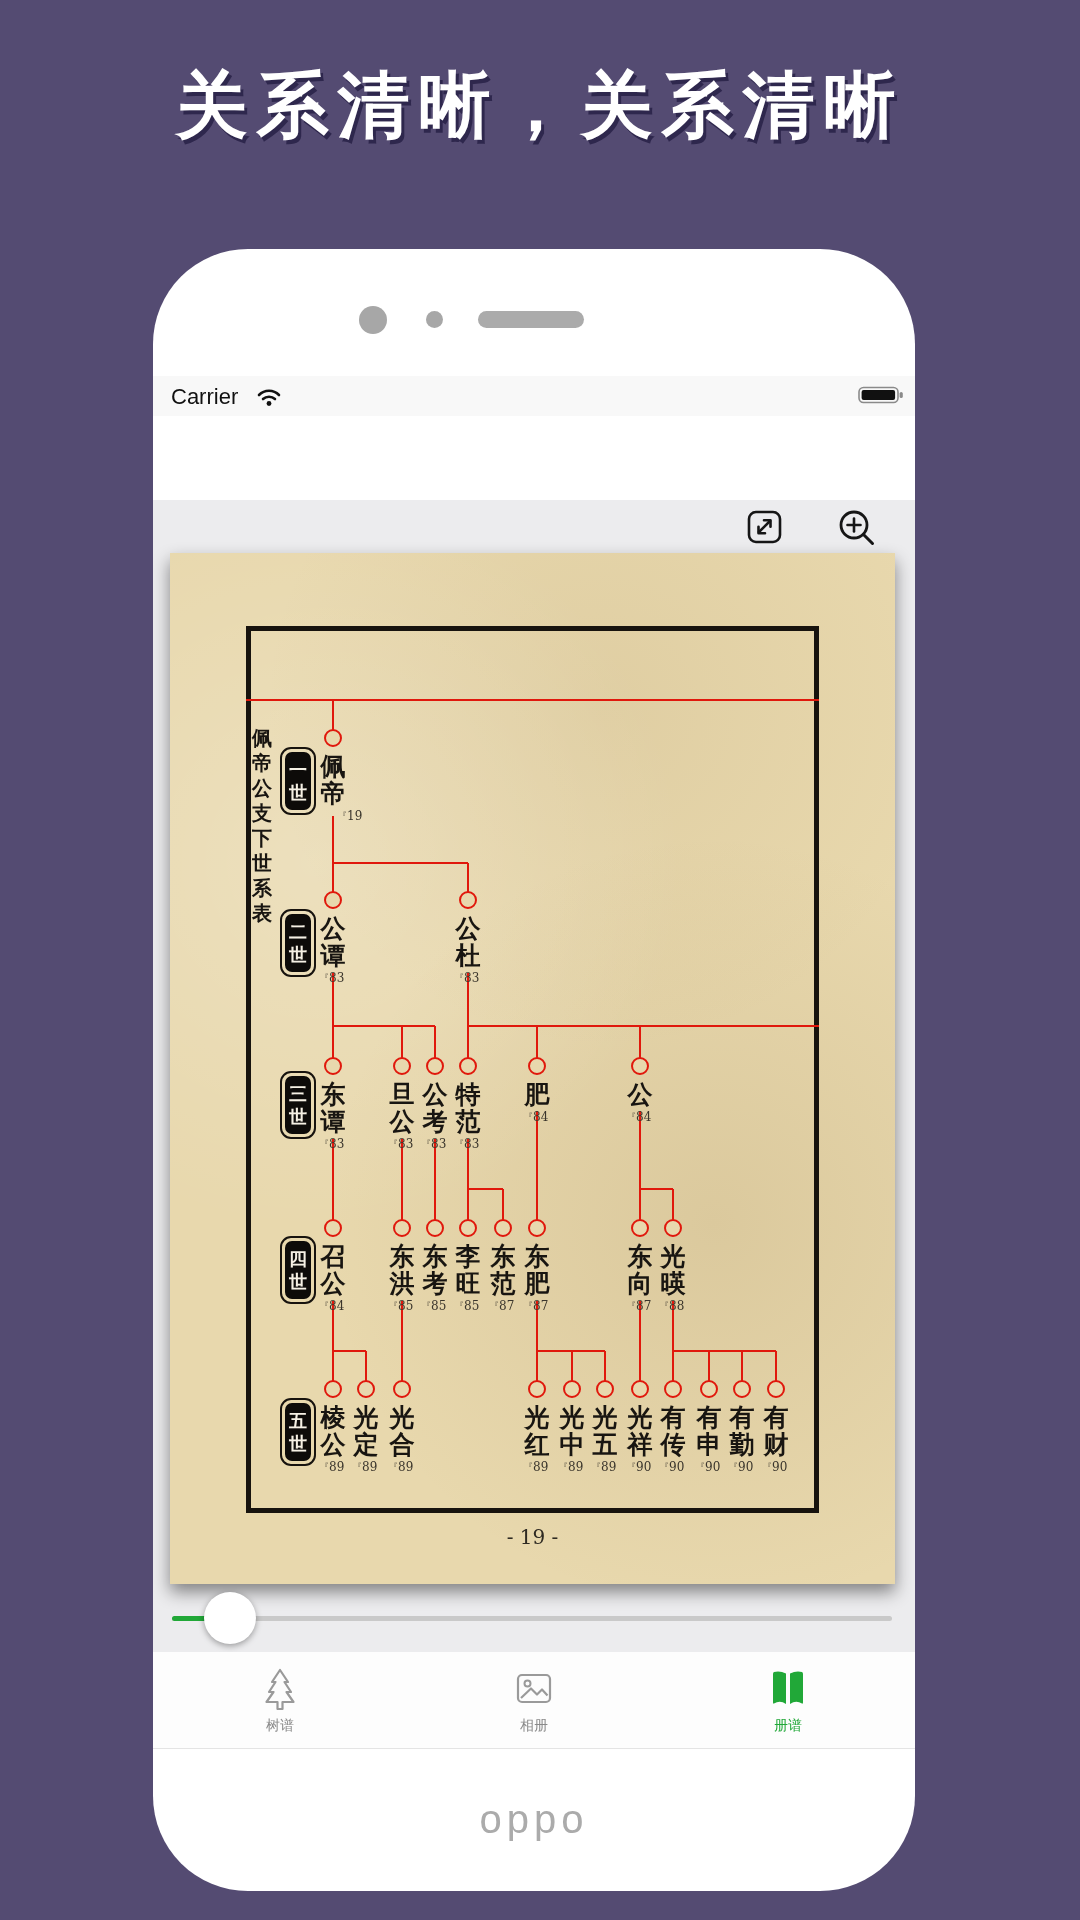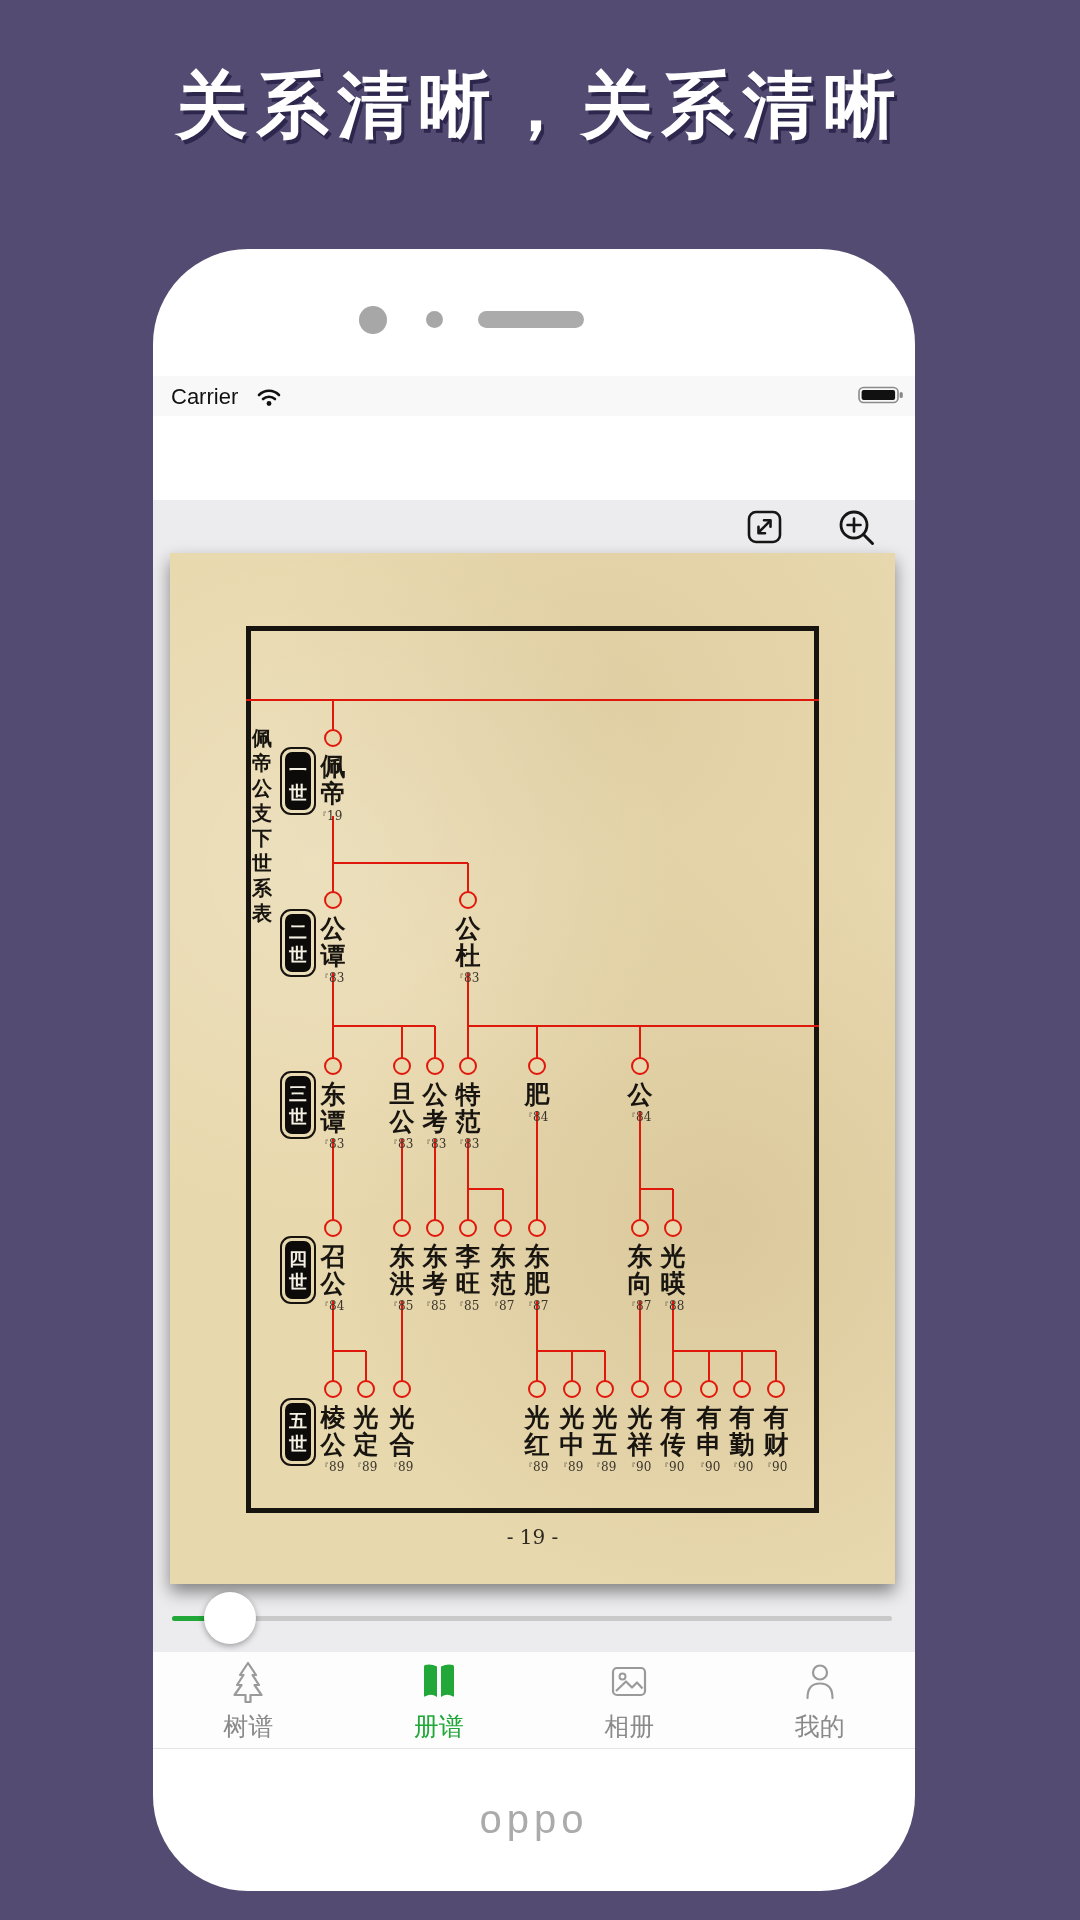--- a/index.html
+++ b/index.html
@@ -47,21 +47,21 @@
     font-size:20px;line-height:25px;text-align:center;}
   #pagenum{font-family:"DejaVu Serif","Liberation Serif",serif;color:#2e2a22;font-size:20px;}
   
   #track{left:19px;top:1367px;width:720px;height:5px;background:#c9c9c9;border-radius:3px;}
   #fill{left:19px;top:1367px;width:58px;height:5px;background:#21a838;border-radius:3px;}
   #thumb{left:51px;top:1343px;width:52px;height:52px;border-radius:50%;background:#fff;
     box-shadow:0 2px 6px rgba(0,0,0,.35);}
   
   #tabbar{left:0;top:1403px;width:762px;height:96px;background:#fdfdfd;border-bottom:1px solid #e4e4e4;display:flex;}
   .tab{flex:1;display:flex;flex-direction:column;align-items:center;justify-content:center;gap:4px;}
-  .tab .lbl{font-size:25px;color:#8a8a8a;}
+  .tab .lbl{font-size:14px;color:#8a8a8a;}
   .tab.on .lbl{color:#21a838;}
   #brand{left:0;top:1548px;width:762px;text-align:center;color:#ababab;font-size:40px;
     letter-spacing:5px;font-weight:500;}
   svg{display:block;}
 </style>
 </head>
 <body>
 
 <div id="hero" class="abs">关系清晰，关系清晰</div>
 
@@ -143,21 +143,21 @@
           <div class="rline abs" style="left: 366px; top: 748px; width: 2px; height: 88px;"></div>
           <div class="rline abs" style="left: 401px; top: 798px; width: 2px; height: 38px;"></div>
           <div class="rline abs" style="left: 434px; top: 798px; width: 2px; height: 38px;"></div>
           <div class="rline abs" style="left: 469px; top: 748px; width: 2px; height: 88px;"></div>
           <div class="rline abs" style="left: 502px; top: 748px; width: 2px; height: 88px;"></div>
           <div class="rline abs" style="left: 538px; top: 798px; width: 2px; height: 38px;"></div>
           <div class="rline abs" style="left: 571px; top: 798px; width: 2px; height: 38px;"></div>
           <div class="rline abs" style="left: 605px; top: 798px; width: 2px; height: 38px;"></div>
           <div class="circ abs" style="left: 154px; top: 176px;"></div>
           <div class="nm abs" style="left: 149px; top: 200px; width: 28px;">佩<br>帝</div>
-          <div class="rf abs" style="left: 148px; top: 256px;"><span class="rm">『</span>19</div>
+          <div class="rf abs" style="left: 168px; top: 256px;"><span class="rm">『</span>19</div>
           <div class="circ abs" style="left: 154px; top: 338px;"></div>
           <div class="nm abs" style="left: 149px; top: 362px; width: 28px;">公<br>谭</div>
           <div class="rf abs" style="left: 150px; top: 418px;"><span class="rm">『</span>83</div>
           <div class="circ abs" style="left: 289px; top: 338px;"></div>
           <div class="nm abs" style="left: 284px; top: 362px; width: 28px;">公<br>杜</div>
           <div class="rf abs" style="left: 285px; top: 418px;"><span class="rm">『</span>83</div>
           <div class="circ abs" style="left: 154px; top: 504px;"></div>
           <div class="nm abs" style="left: 149px; top: 528px; width: 28px;">东<br>谭</div>
           <div class="rf abs" style="left: 150px; top: 584px;"><span class="rm">『</span>83</div>
           <div class="circ abs" style="left: 223px; top: 504px;"></div>
@@ -259,44 +259,35 @@
 
   <div id="tabbar" class="abs">
       <div class="tab">
         <span>
           <svg width="46" height="48" viewBox="0 0 46 48">
             <path d="M23 5 L31 17 H27.5 L34 27 H29.5 L36.5 37 H25.5 V44 H20.5 V37 H9.5 L16.5 27 H12 L18.5 17 H15 Z" fill="none" stroke="#9a9a9a" stroke-width="2.2" stroke-linejoin="round"></path>
           </svg>
         </span>
         <span class="lbl">树谱</span>
       </div>
-      <div class="tab on">
-        <span>
-          <svg width="46" height="48" viewBox="0 0 46 48">
-            <path d="M9 7 Q15 5.5 21 8.5 V39 Q15 35 9 38.5 Q8 39 8 37.5 V9 Q8 7.3 9 7 Z" fill="#21a838"></path>
-            <path d="M37 7 Q31 5.5 25 8.5 V39 Q31 35 37 38.5 Q38 39 38 37.5 V9 Q38 7.3 37 7 Z" fill="#21a838"></path>
-          </svg>
-        </span>
-        <span class="lbl">册谱</span>
-      </div>
       <div class="tab">
         <span>
           <svg width="46" height="48" viewBox="0 0 46 48">
             <rect x="7" y="10" width="32" height="27" rx="4" fill="none" stroke="#9a9a9a" stroke-width="2.2"></rect>
             <circle cx="16.5" cy="18.5" r="3" fill="none" stroke="#9a9a9a" stroke-width="2"></circle>
             <path d="M10 33 L20 23.5 L26 29.5 L31 24.5 L36.5 30.5" fill="none" stroke="#9a9a9a" stroke-width="2.2" stroke-linejoin="round"></path>
           </svg>
         </span>
         <span class="lbl">相册</span>
       </div>
-      <div class="tab">
+      <div class="tab on">
         <span>
           <svg width="46" height="48" viewBox="0 0 46 48">
-            <circle cx="23" cy="14.5" r="7" fill="none" stroke="#9a9a9a" stroke-width="2.2"></circle>
-            <path d="M10.5 40 Q10.5 25.5 23 25.5 Q35.5 25.5 35.5 40" fill="none" stroke="#9a9a9a" stroke-width="2.2" stroke-linecap="round"></path>
+            <path d="M9 7 Q15 5.5 21 8.5 V39 Q15 35 9 38.5 Q8 39 8 37.5 V9 Q8 7.3 9 7 Z" fill="#21a838"></path>
+            <path d="M37 7 Q31 5.5 25 8.5 V39 Q31 35 37 38.5 Q38 39 38 37.5 V9 Q38 7.3 37 7 Z" fill="#21a838"></path>
           </svg>
         </span>
-        <span class="lbl">我的</span>
+        <span class="lbl">册谱</span>
       </div>
     </div>
 
   <div id="brand" class="abs">oppo</div>
 </div>
 
 </body></html>

